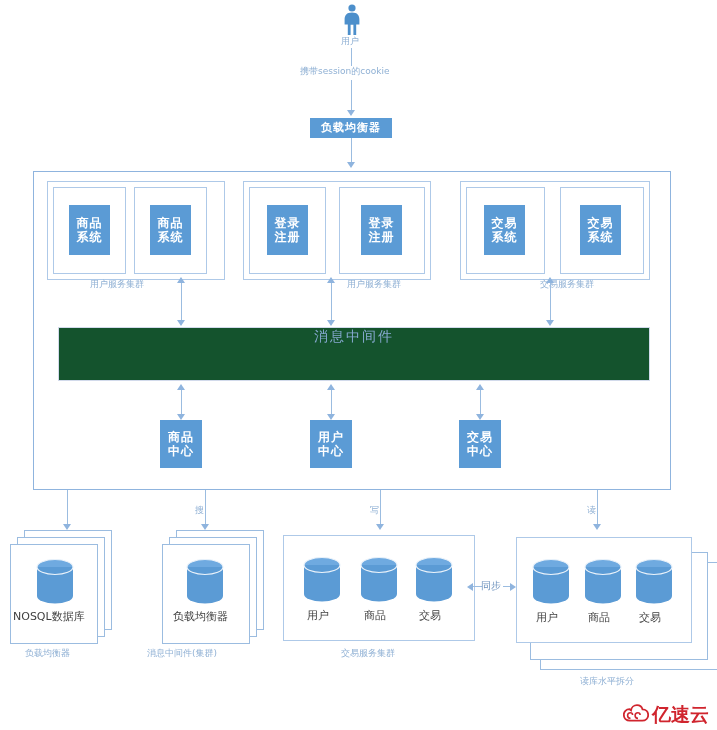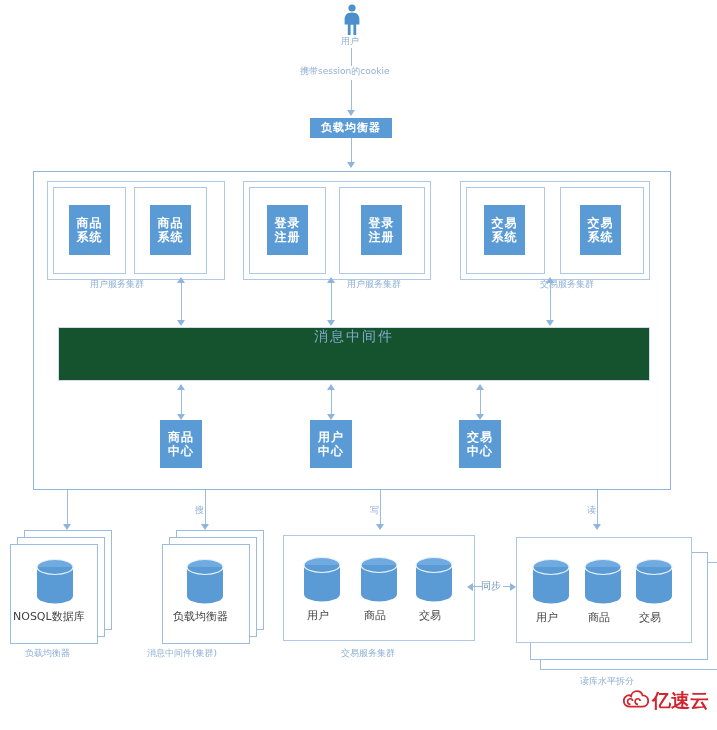--- a/index.html
+++ b/index.html
@@ -58,21 +58,21 @@
     color:#86A9D0;font-size:14px;letter-spacing:2px;
   }
 
   
   .cyl{position:absolute;}
 
   
   .stackcard{position:absolute;border:1px solid #9BBCE0;background:#ffffff;}
 
   
-  .wm{position:absolute;right:8px;bottom:16px;display:flex;align-items:center;gap:3px;}
+  .wm{position:absolute;right:8px;bottom:2px;display:flex;align-items:center;gap:3px;}
   .wm-text{color:#D0252E;font-size:19px;font-weight:bold;letter-spacing:0px;}
 </style>
 </head>
 <body>
 
 <div id="stage">
 
   <svg class="person" viewBox="0 0 22 32">
     <circle cx="11" cy="4" r="3.6" fill="#4C8FCB"></circle>
     <path d="M11 8.4 C5.6 8.4 3.6 11.2 3.6 15.5 L3.6 20.5 L6.8 20.5 L6.8 31 L9.6 31 L9.6 20.8 L12.4 20.8 L12.4 31 L15.2 31 L15.2 20.5 L18.4 20.5 L18.4 15.5 C18.4 11.2 16.4 8.4 11 8.4 Z" fill="#4C8FCB"></path>

